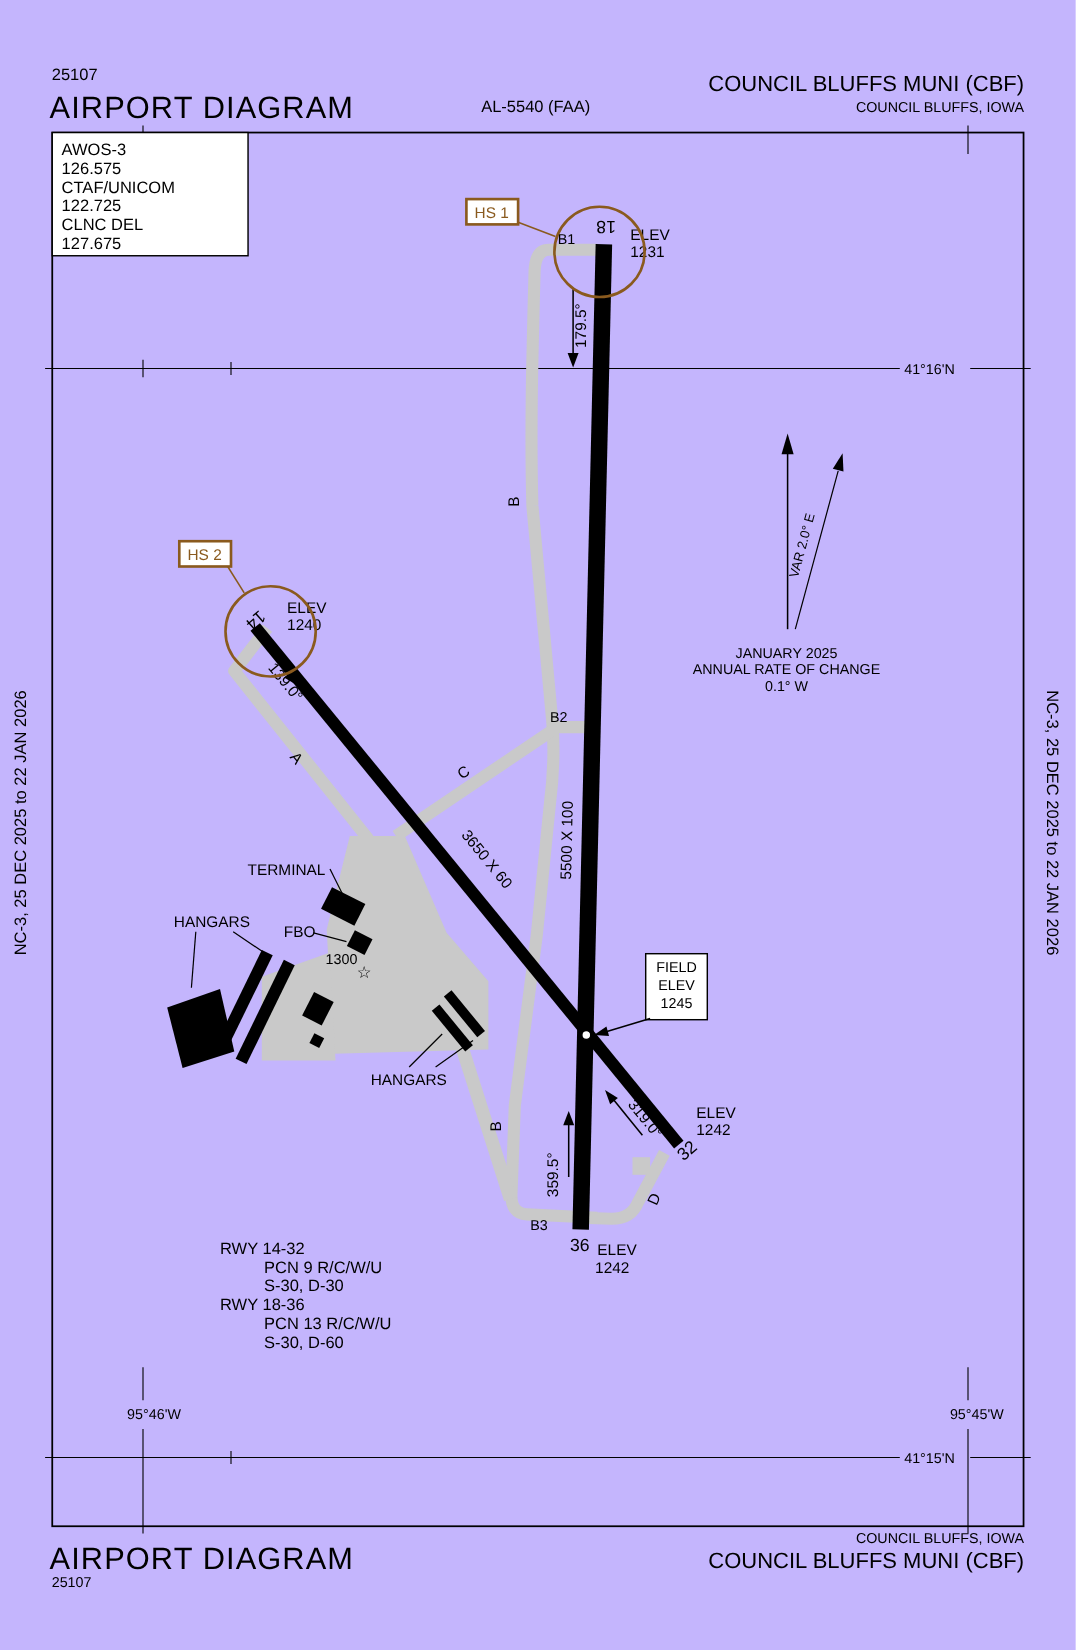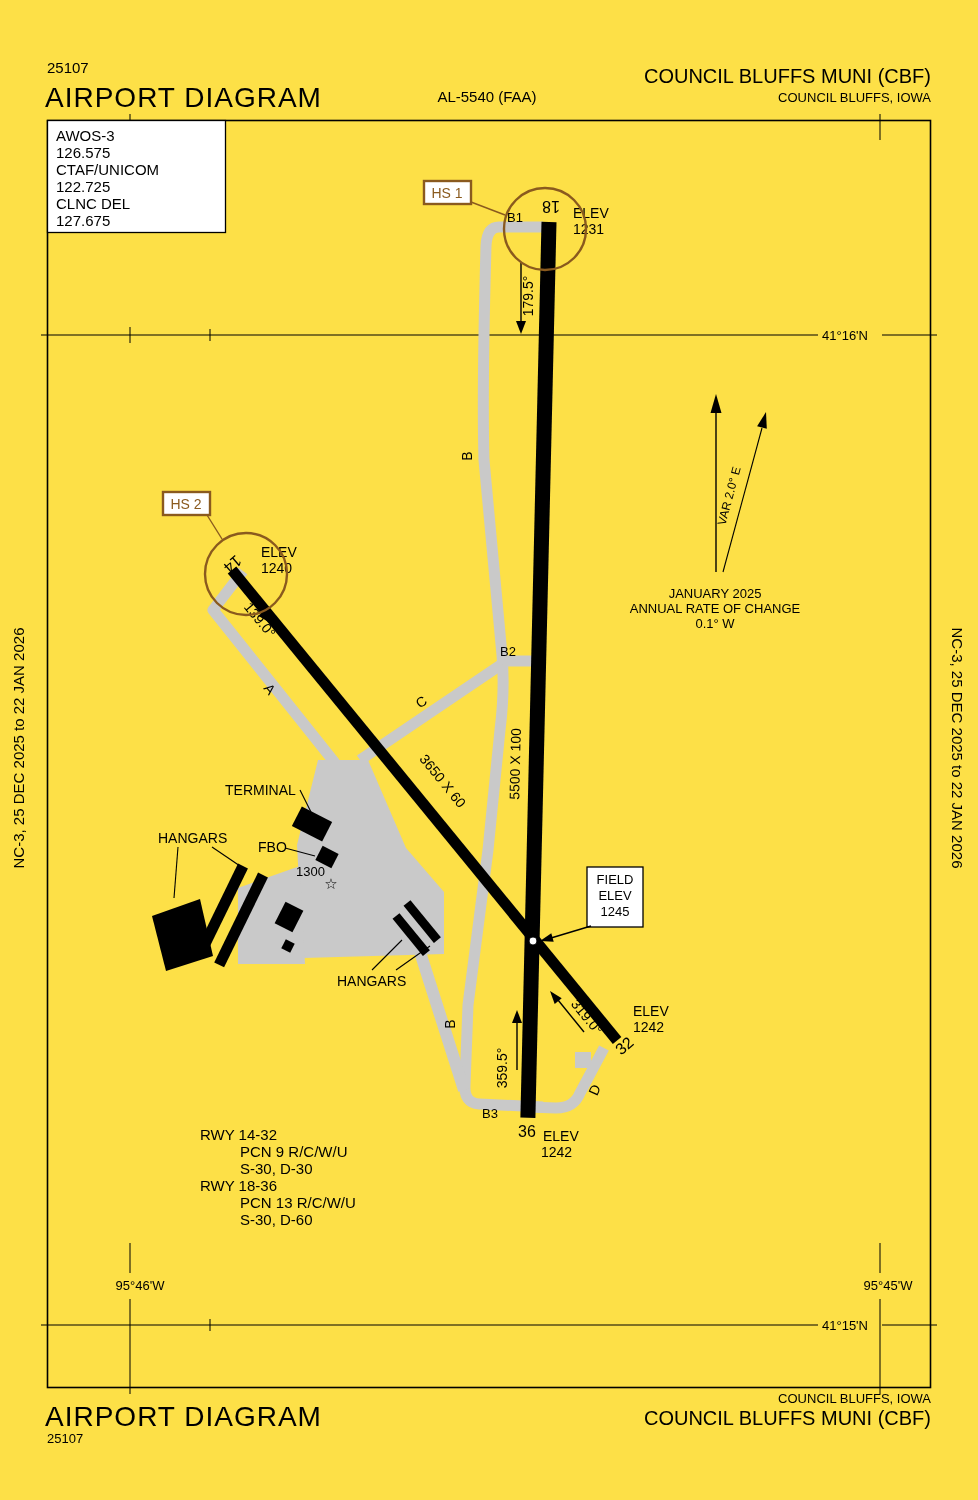--- a/index.html
+++ b/index.html
@@ -1,16 +1,16 @@
 <!DOCTYPE html>
 <html style="--hotspot-brown: #8a5a1e; --taxiway-gray: #c9c9c9; --runway-black: #000000;"><head>
 <meta charset="utf-8">
 <style>
   html,body{margin:0;padding:0;background:#fff;}
-  .sheet{position:relative;width:978px;height:1500px;background:#fde047;overflow:hidden;}
+  .sheet{position:relative;width:978px;height:1500px;background:#c4b5fd;overflow:hidden;}
   svg{position:absolute;left:0;top:0;}
   svg text{font-family:"Liberation Sans","DejaVu Sans",sans-serif;fill:#000;font-size:14px;}
   .f12{font-size:12px}.f13{font-size:13px}.f15{font-size:15px}.f16{font-size:16px}
   .f20{font-size:20px}.f28{font-size:28px;letter-spacing:1px}
   .mid{text-anchor:middle}.end{text-anchor:end}
   .frame{fill:none;stroke:#000;stroke-width:1.6;}
   .box{fill:#fff;stroke:#000;stroke-width:1.3;}
   .grid{stroke:#000;stroke-width:1;}
   .twy{stroke:var(--taxiway-gray,#c9c9c9);stroke-width:11;fill:none;stroke-linejoin:round;}
   .twyfill{fill:var(--taxiway-gray,#c9c9c9);}

